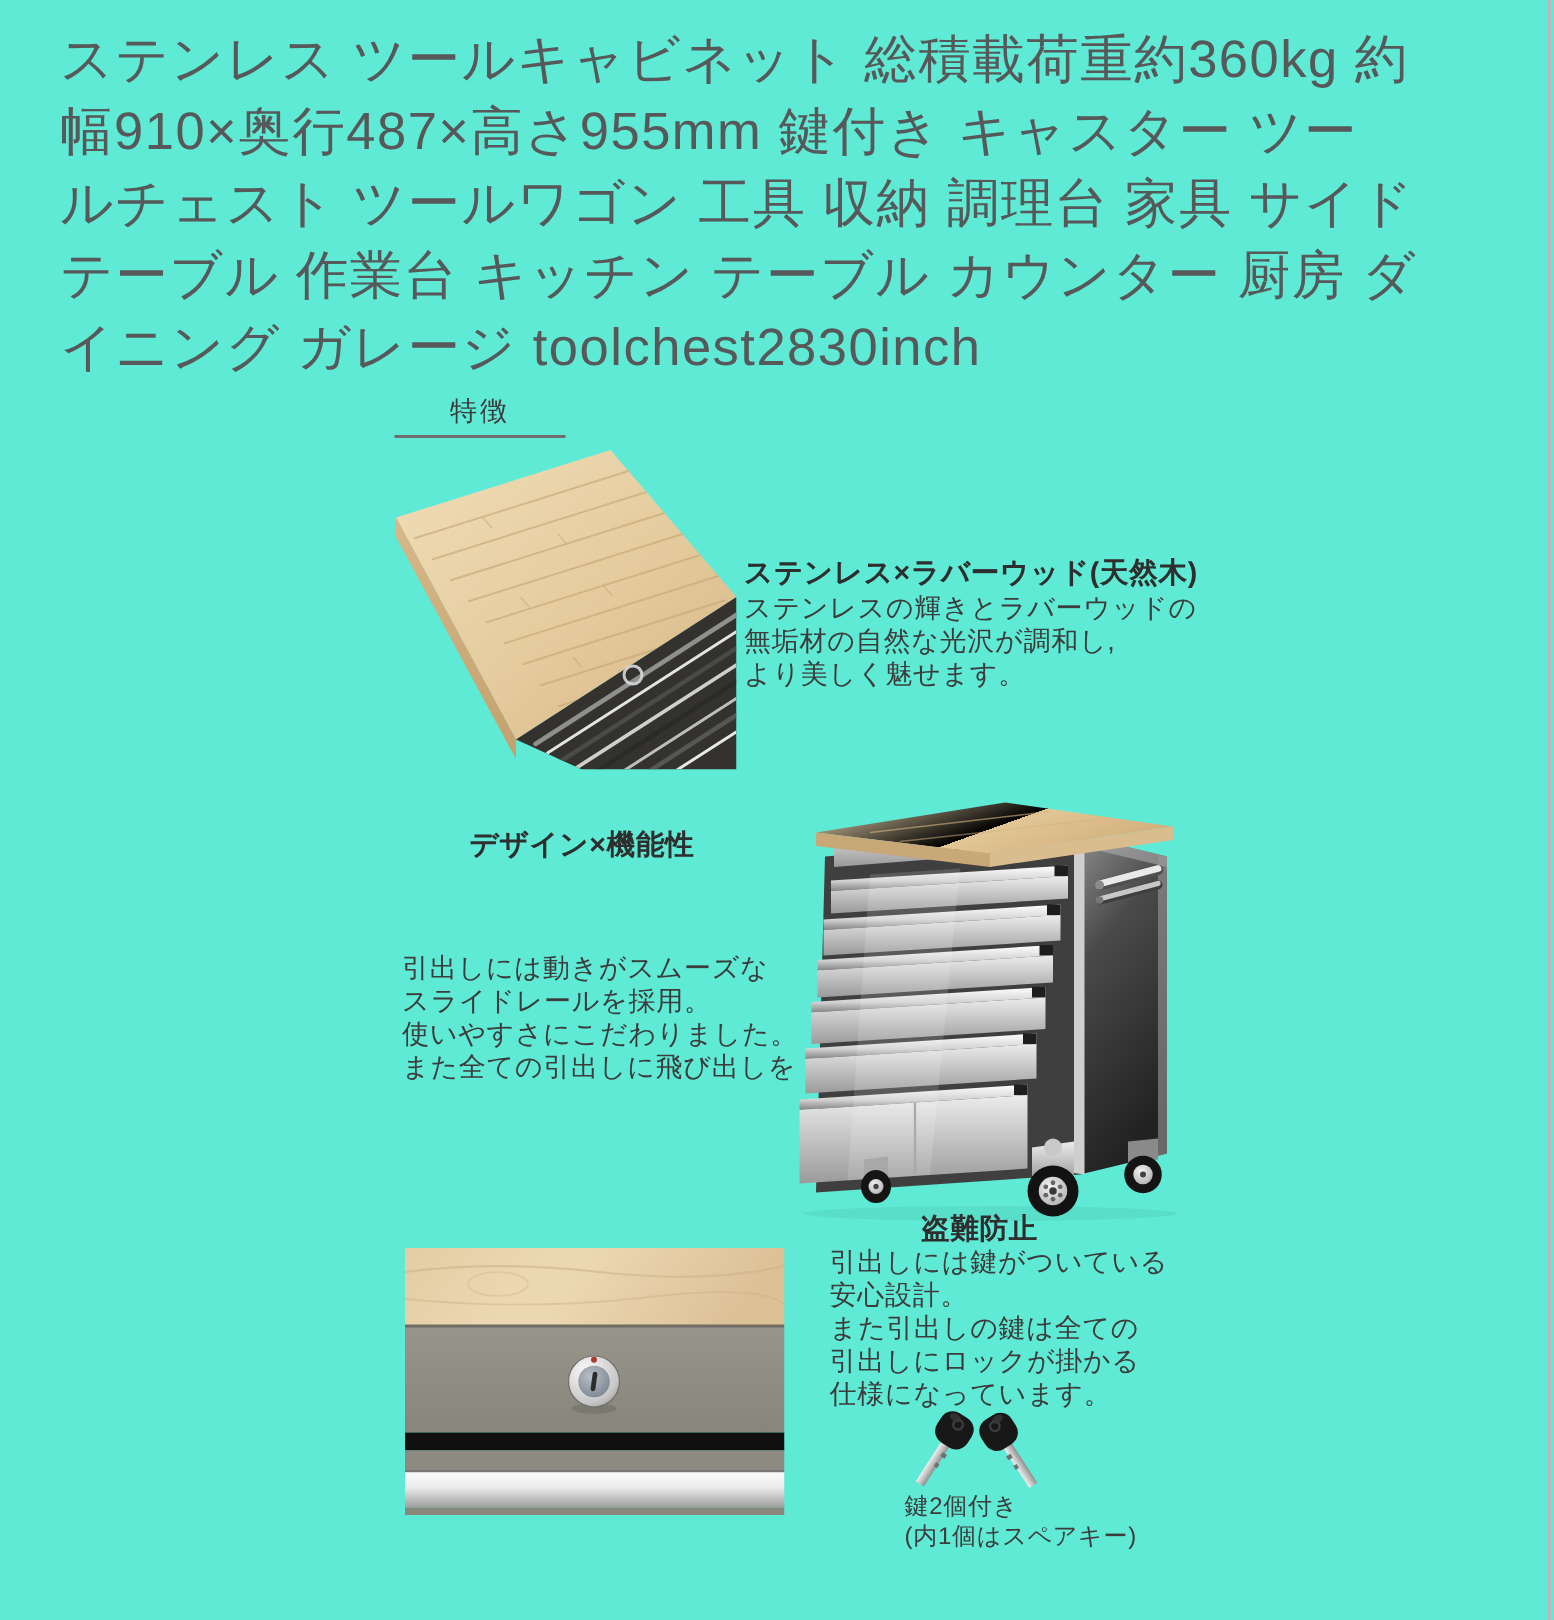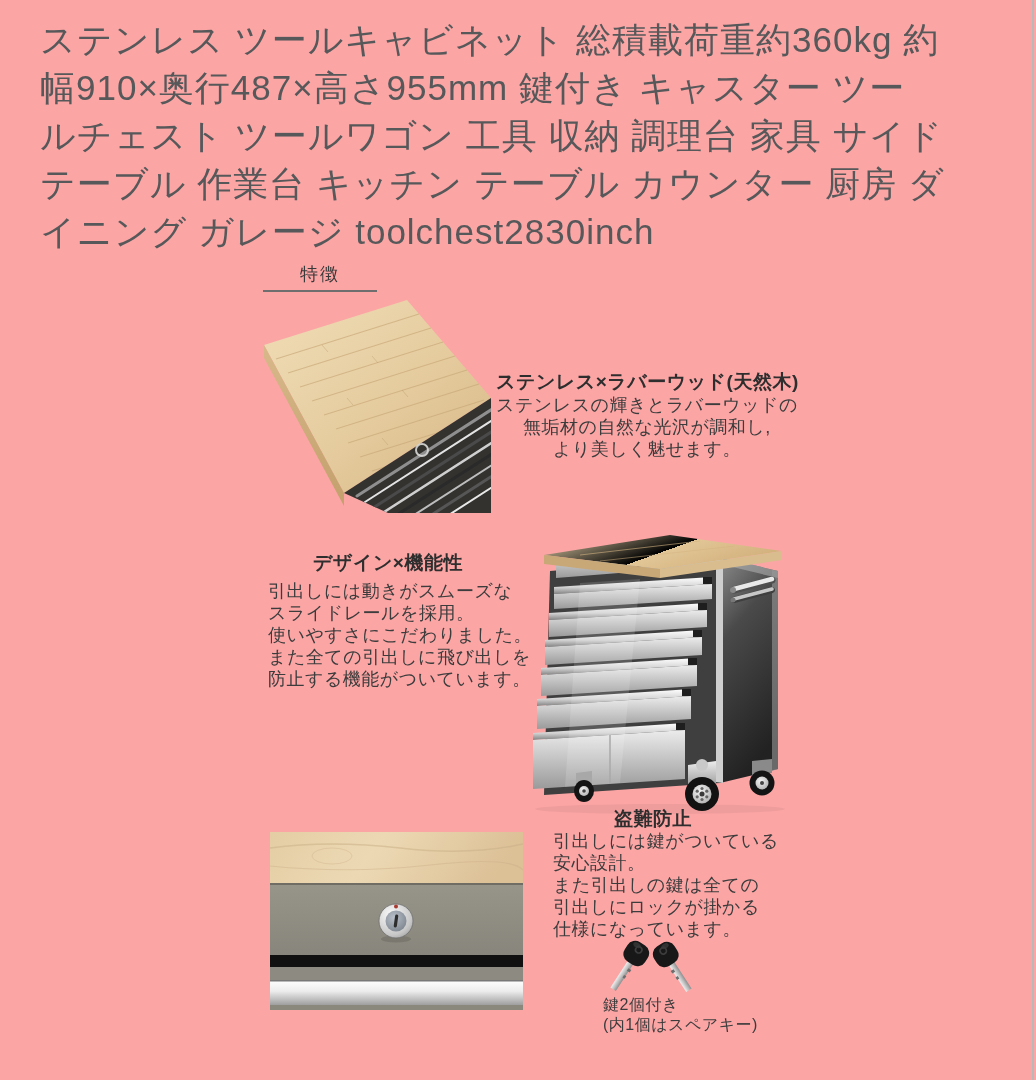--- a/index.html
+++ b/index.html
@@ -3,21 +3,21 @@
 <meta charset="utf-8">
 <style>
   html,body{margin:0;padding:0;}
   body{
     font-family:"Liberation Sans","DejaVu Sans",sans-serif;
     background:#ffffff;
   }
   .screen{
     position:relative;
     width:1036px;height:1080px;
-    background:#fca5a5;
+    background:#5eead4;
     overflow:hidden;
   }
   .abs{position:absolute;}
 
   
   .title{
     left:40px;top:16px;width:960px;
     color:#57585a;
     font-size:35px;line-height:48px;
     letter-spacing:1px;
@@ -119,33 +119,32 @@
         <line x1="135" y1="228" x2="275" y2="138" stroke="#bdbdbd" stroke-width="2"></line>
         <line x1="143" y1="234" x2="283" y2="144" stroke="#565656" stroke-width="3"></line>
         <line x1="151" y1="240" x2="291" y2="150" stroke="#e8e8e8" stroke-width="2"></line>
       </g>
     </g>
 
     <circle cx="160" cy="152" r="6" fill="none" stroke="#d8d8d8" stroke-width="2" opacity="0.9"></circle>
   </svg>
 
   <div class="abs feat-head" style="left:496px;top:369px;">ステンレス×ラバーウッド(天然木)</div>
-  <div class="abs feat-body" style="left:496px;top:394px;text-align:center;">
+  <div class="abs feat-body" style="left:496px;top:394px;">
     <div>ステンレスの輝きとラバーウッドの</div>
     <div>無垢材の自然な光沢が調和し,</div>
     <div>より美しく魅せます。</div>
   </div>
 
   <div class="abs feat-head" style="left:268px;top:550px;width:240px;text-align:center;">デザイン×機能性</div>
-  <div class="abs feat-body" style="left:268px;top:580px;">
+  <div class="abs feat-body" style="left:268px;top:634px;">
     <div>引出しには動きがスムーズな</div>
     <div>スライドレールを採用。</div>
     <div>使いやすさにこだわりました。</div>
     <div>また全ての引出しに飛び出しを</div>
-    <div>防止する機能がついています。</div>
   </div>
 
   <svg class="abs" style="left:520px;top:533px;" width="282" height="282" viewBox="0 0 282 282">
     <defs>
       <linearGradient id="woodTop2" x1="0" y1="0" x2="1" y2="0.4">
         <stop offset="0" stop-color="#eed9b0"></stop>
         <stop offset="0.6" stop-color="#e2c globally"></stop>
         <stop offset="0.6" stop-color="#e2c696"></stop>
         <stop offset="1" stop-color="#d3b27e"></stop>
       </linearGradient>

